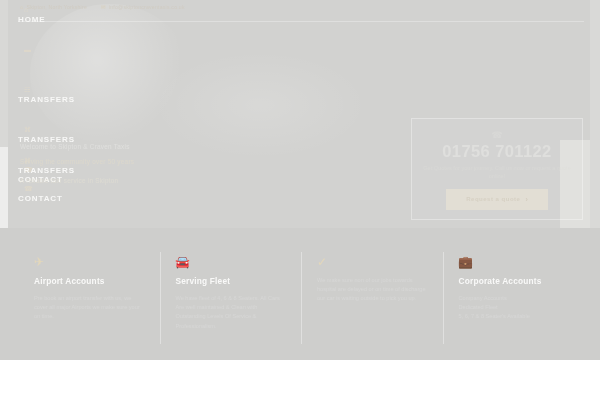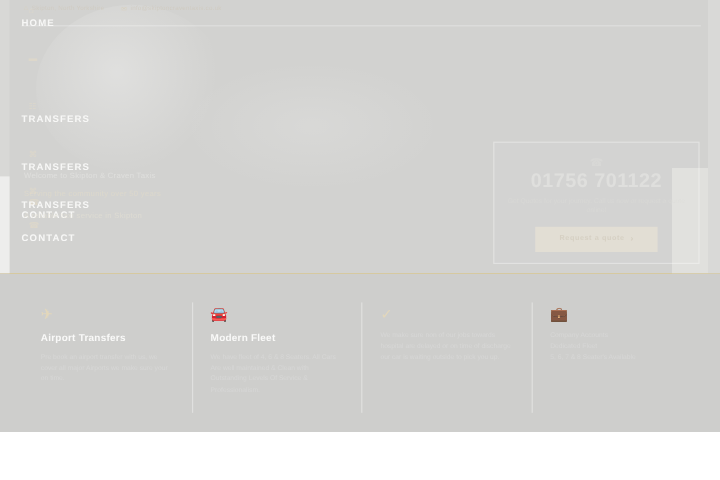--- a/index.html
+++ b/index.html
@@ -5,21 +5,21 @@
   * { box-sizing: border-box; margin: 0; padding: 0; }
   html, body {
     width: 600px; height: 400px;
     overflow: hidden;
     font-family: "Liberation Sans", sans-serif;
     background: #ffffff;
   }
   .page {
     position: relative;
     width: 600px; height: 400px;
-    background: #eab308;
+    background: #e5e5e5;
     overflow: hidden;
   }
 
   
   .hero {
     position: absolute;
     left: 0; top: 0;
     width: 600px; height: 228px;
     background: #d2d2d0;
     overflow: hidden;
@@ -370,37 +370,38 @@
       </button>
     </div>
 
   </div>
 
   <div class="features">
     <div class="features-inner">
 
       <div class="feature">
         <div class="f-ic">✈</div>
-        <div class="f-title">Airport Transfers</div>
+        <div class="f-title">Airport Accounts</div>
         <div class="f-body">Pre book an airport transfer with us, we cover all major Airports we make sure your on time.</div>
       </div>
 
       <div class="feature">
         <div class="f-ic">🚘</div>
-        <div class="f-title">Modern Fleet</div>
+        <div class="f-title">Serving Fleet</div>
         <div class="f-body">We have fleet of 4, 6 &amp; 8 Seaters. All Cars Are well maintained &amp; Clean with Outstanding Levels Of Service &amp; Professionalism.</div>
       </div>
 
       <div class="feature">
         <div class="f-ic">✓</div>
         <div class="f-body">We make sure non of our jobs towards hospital are delayed or on time of discharge our car is waiting outside to pick you up.</div>
       </div>
 
       <div class="feature">
         <div class="f-ic">💼</div>
+        <div class="f-title">Corporate Accounts</div>
         <div class="f-body">
           <span class="bl">Company Accounts</span>
           <span class="bl">Dedicated Fleet</span>
           <span class="bl">5, 6, 7 &amp; 8 Seater's Available</span>
         </div>
       </div>
 
     </div>
 
   </div>

